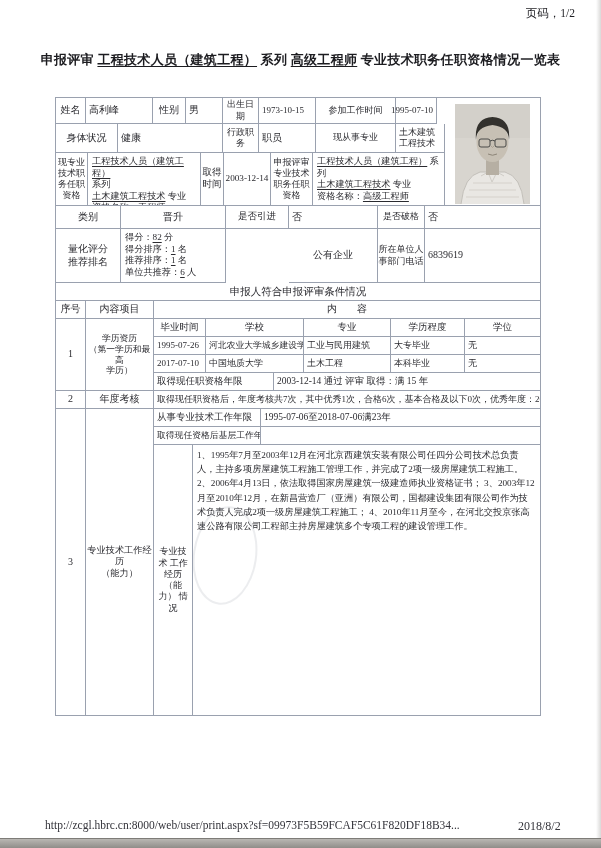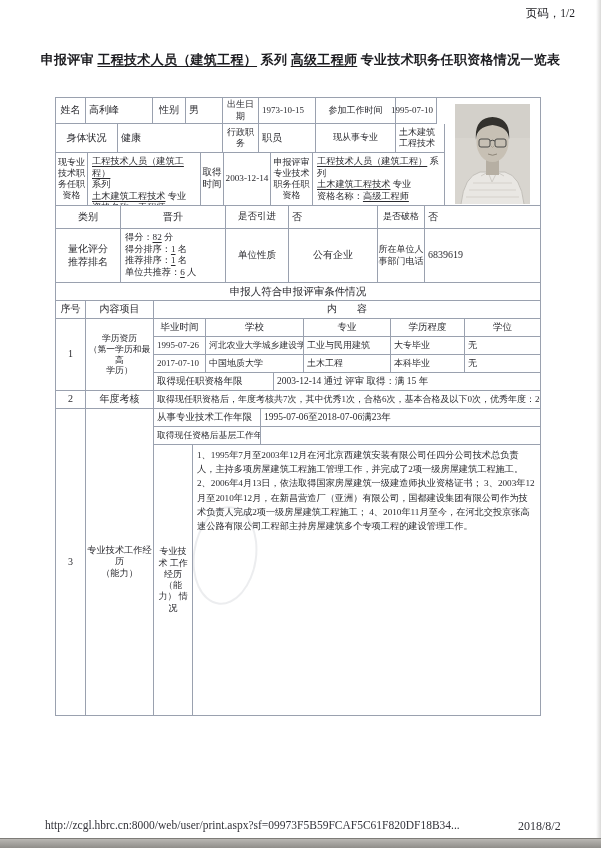--- a/index.html
+++ b/index.html
@@ -135,21 +135,20 @@
         <div>量化评分</div>
         <div>推荐排名</div>
       </div>
     </div>
     <div class="c blk s92" style="left:65px;top:131px;width:105px;height:54px">
       <div><span>得分：</span><span class="u">82</span><span> 分</span></div>
       <div><span>得分排序：</span><span class="u">1</span><span> 名</span></div>
       <div><span>推荐排序：</span><span class="u">1</span><span> 名</span></div>
       <div><span>单位共推荐：</span><span class="u">6</span><span> 人</span></div>
     </div>
-    <div class="c s95" style="left:170px;top:131px;width:63px;height:54px">单位性质</div>
     <div class="c" style="left:233px;top:131px;width:89px;height:54px">公有企业</div>
     <div class="c s9" style="left:322px;top:131px;width:47px;height:54px">所在单位人事部门电话</div>
     <div class="c l" style="left:369px;top:131px;width:116px;height:54px">6839619</div>
 
     <div class="c" style="left:0;top:185px;width:485px;height:18px;font-size:10.5px">申报人符合申报评审条件情况</div>
 
     <div class="c" style="left:0;top:203px;width:30px;height:18px">序号</div>
     <div class="c" style="left:30px;top:203px;width:68px;height:18px">内容项目</div>
     <div class="c" style="left:98px;top:203px;width:387px;height:18px">内　　容</div>
 

